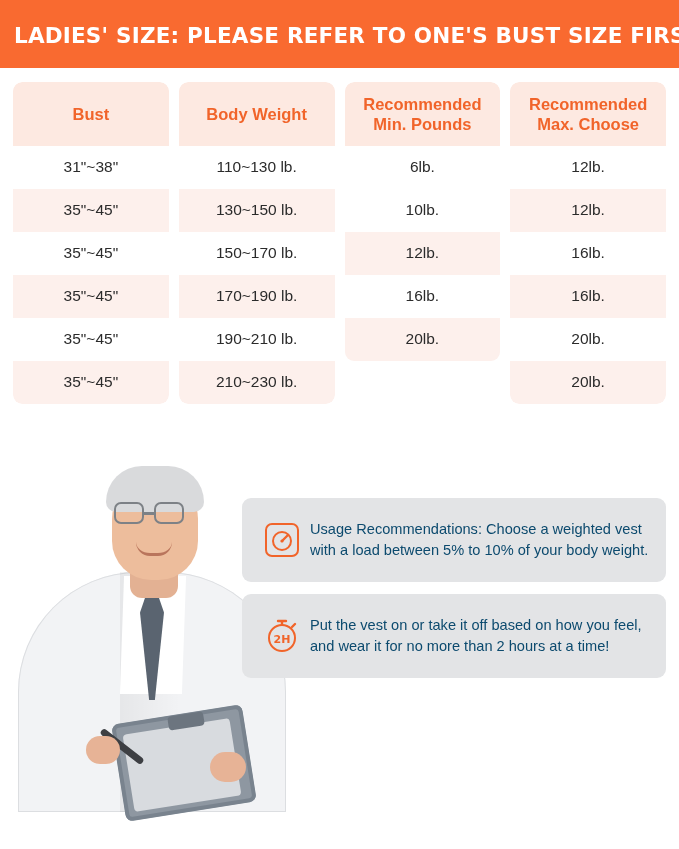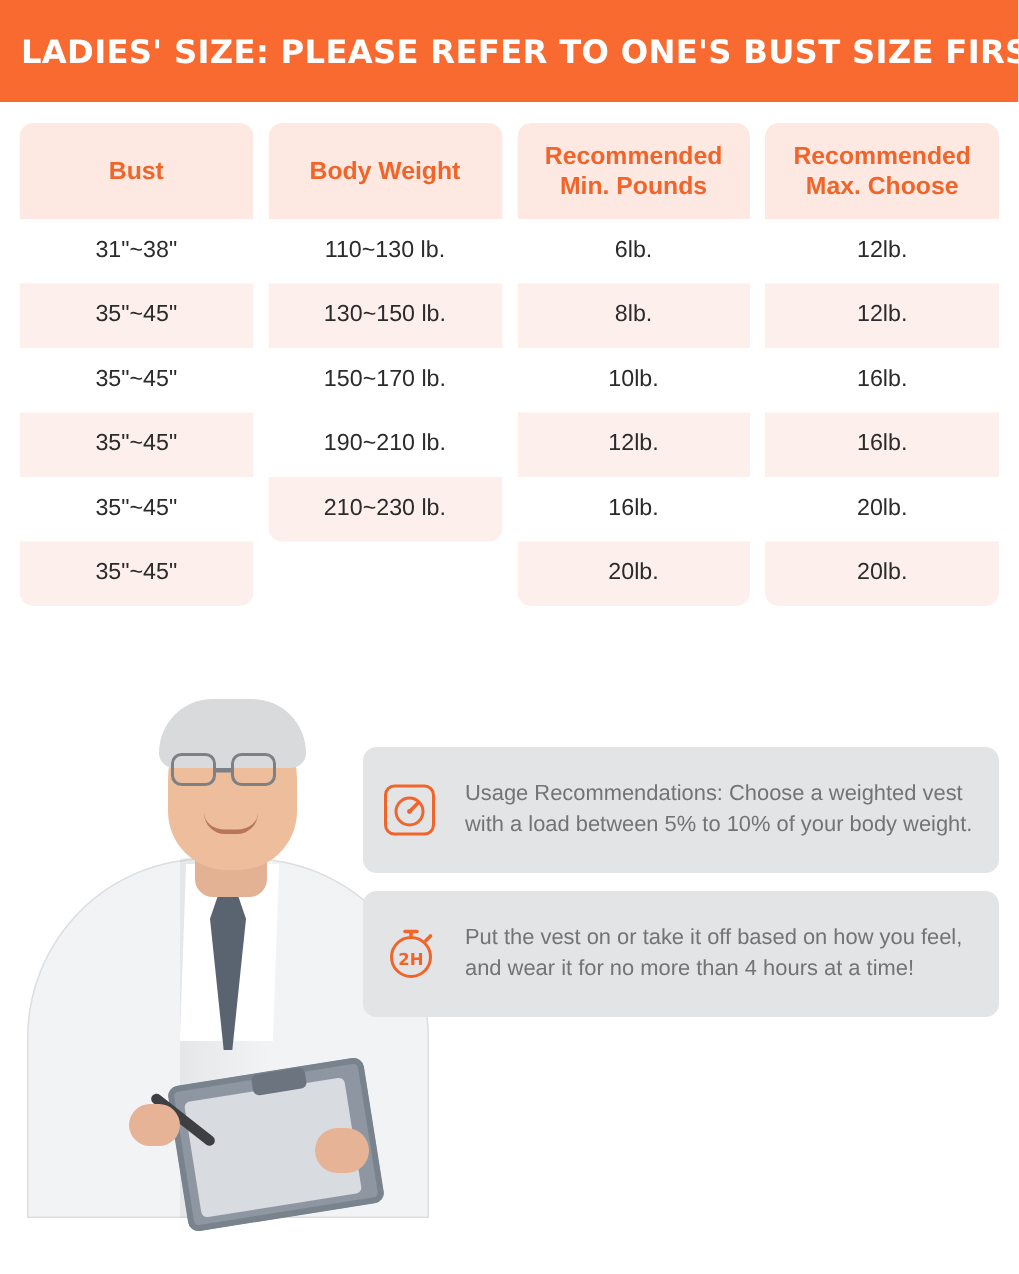--- a/index.html
+++ b/index.html
@@ -104,27 +104,27 @@
     display: flex;
     align-items: center;
     padding: 12px 14px 12px 12px;
     min-height: 84px;
   }
   .tip-icon {
     width: 56px;
     min-width: 56px;
     display: flex;
     align-items: center;
-    justify-content: flex-start;
+    justify-content: center;
     color: #be185d;
   }
   .tip-text {
     font-size: 14.6px;
     line-height: 1.42;
-    color: #737373;
+    color: #0c4a6e;
   }
 
   
   .d-bg { position:absolute; inset:0; background:#ffffff; }
   .d-coat {
     position: absolute;
     left: 18px; bottom: 0; width: 268px; height: 240px;
     background: #f2f3f5;
     border-radius: 120px 120px 0 0;
     box-shadow: inset 0 0 0 1px #dcdee1;
@@ -217,31 +217,31 @@
     </div>
 
     <div class="col">
       <div class="th">
         <span>Body Weight</span>
         <span></span>
       </div>
       <div class="td">110~130 lb.</div>
       <div class="td alt">130~150 lb.</div>
       <div class="td">150~170 lb.</div>
+      <div class="td alt">170~190 lb.</div>
       <div class="td">190~210 lb.</div>
       <div class="td alt">210~230 lb.</div>
     </div>
 
     <div class="col">
       <div class="th">
         <span>Recommended</span>
         <span>Min. Pounds</span>
       </div>
       <div class="td">6lb.</div>
-      <div class="td alt">8lb.</div>
       <div class="td">10lb.</div>
       <div class="td alt">12lb.</div>
       <div class="td">16lb.</div>
       <div class="td alt">20lb.</div>
     </div>
 
     <div class="col">
       <div class="th">
         <span>Recommended</span>
         <span>Max. Choose</span>
@@ -297,20 +297,20 @@
       <div class="tip">
         <div class="tip-icon">
           <svg width="40" height="40" viewBox="0 0 40 40" fill="none" stroke="#f1642a" stroke-width="2">
             <circle cx="20" cy="22" r="13"></circle>
             <line x1="16" y1="5" x2="24" y2="5" stroke-linecap="round" stroke-width="2.4"></line>
             <line x1="20" y1="5" x2="20" y2="9" stroke-width="2.4"></line>
             <line x1="30" y1="11" x2="33" y2="8" stroke-linecap="round" stroke-width="2.4"></line>
             <text x="20" y="27" font-size="11" font-family="DejaVu Sans, sans-serif" font-weight="bold" text-anchor="middle" fill="#f1642a" stroke="none">2H</text>
           </svg>
         </div>
-        <div class="tip-text">Put the vest on or take it off based on how you feel, and wear it for no more than 4 hours at a time!</div>
+        <div class="tip-text">Put the vest on or take it off based on how you feel, and wear it for no more than 2 hours at a time!</div>
       </div>
 
 
     </div>
   </div>
 
 </div>
 
 </body></html>

